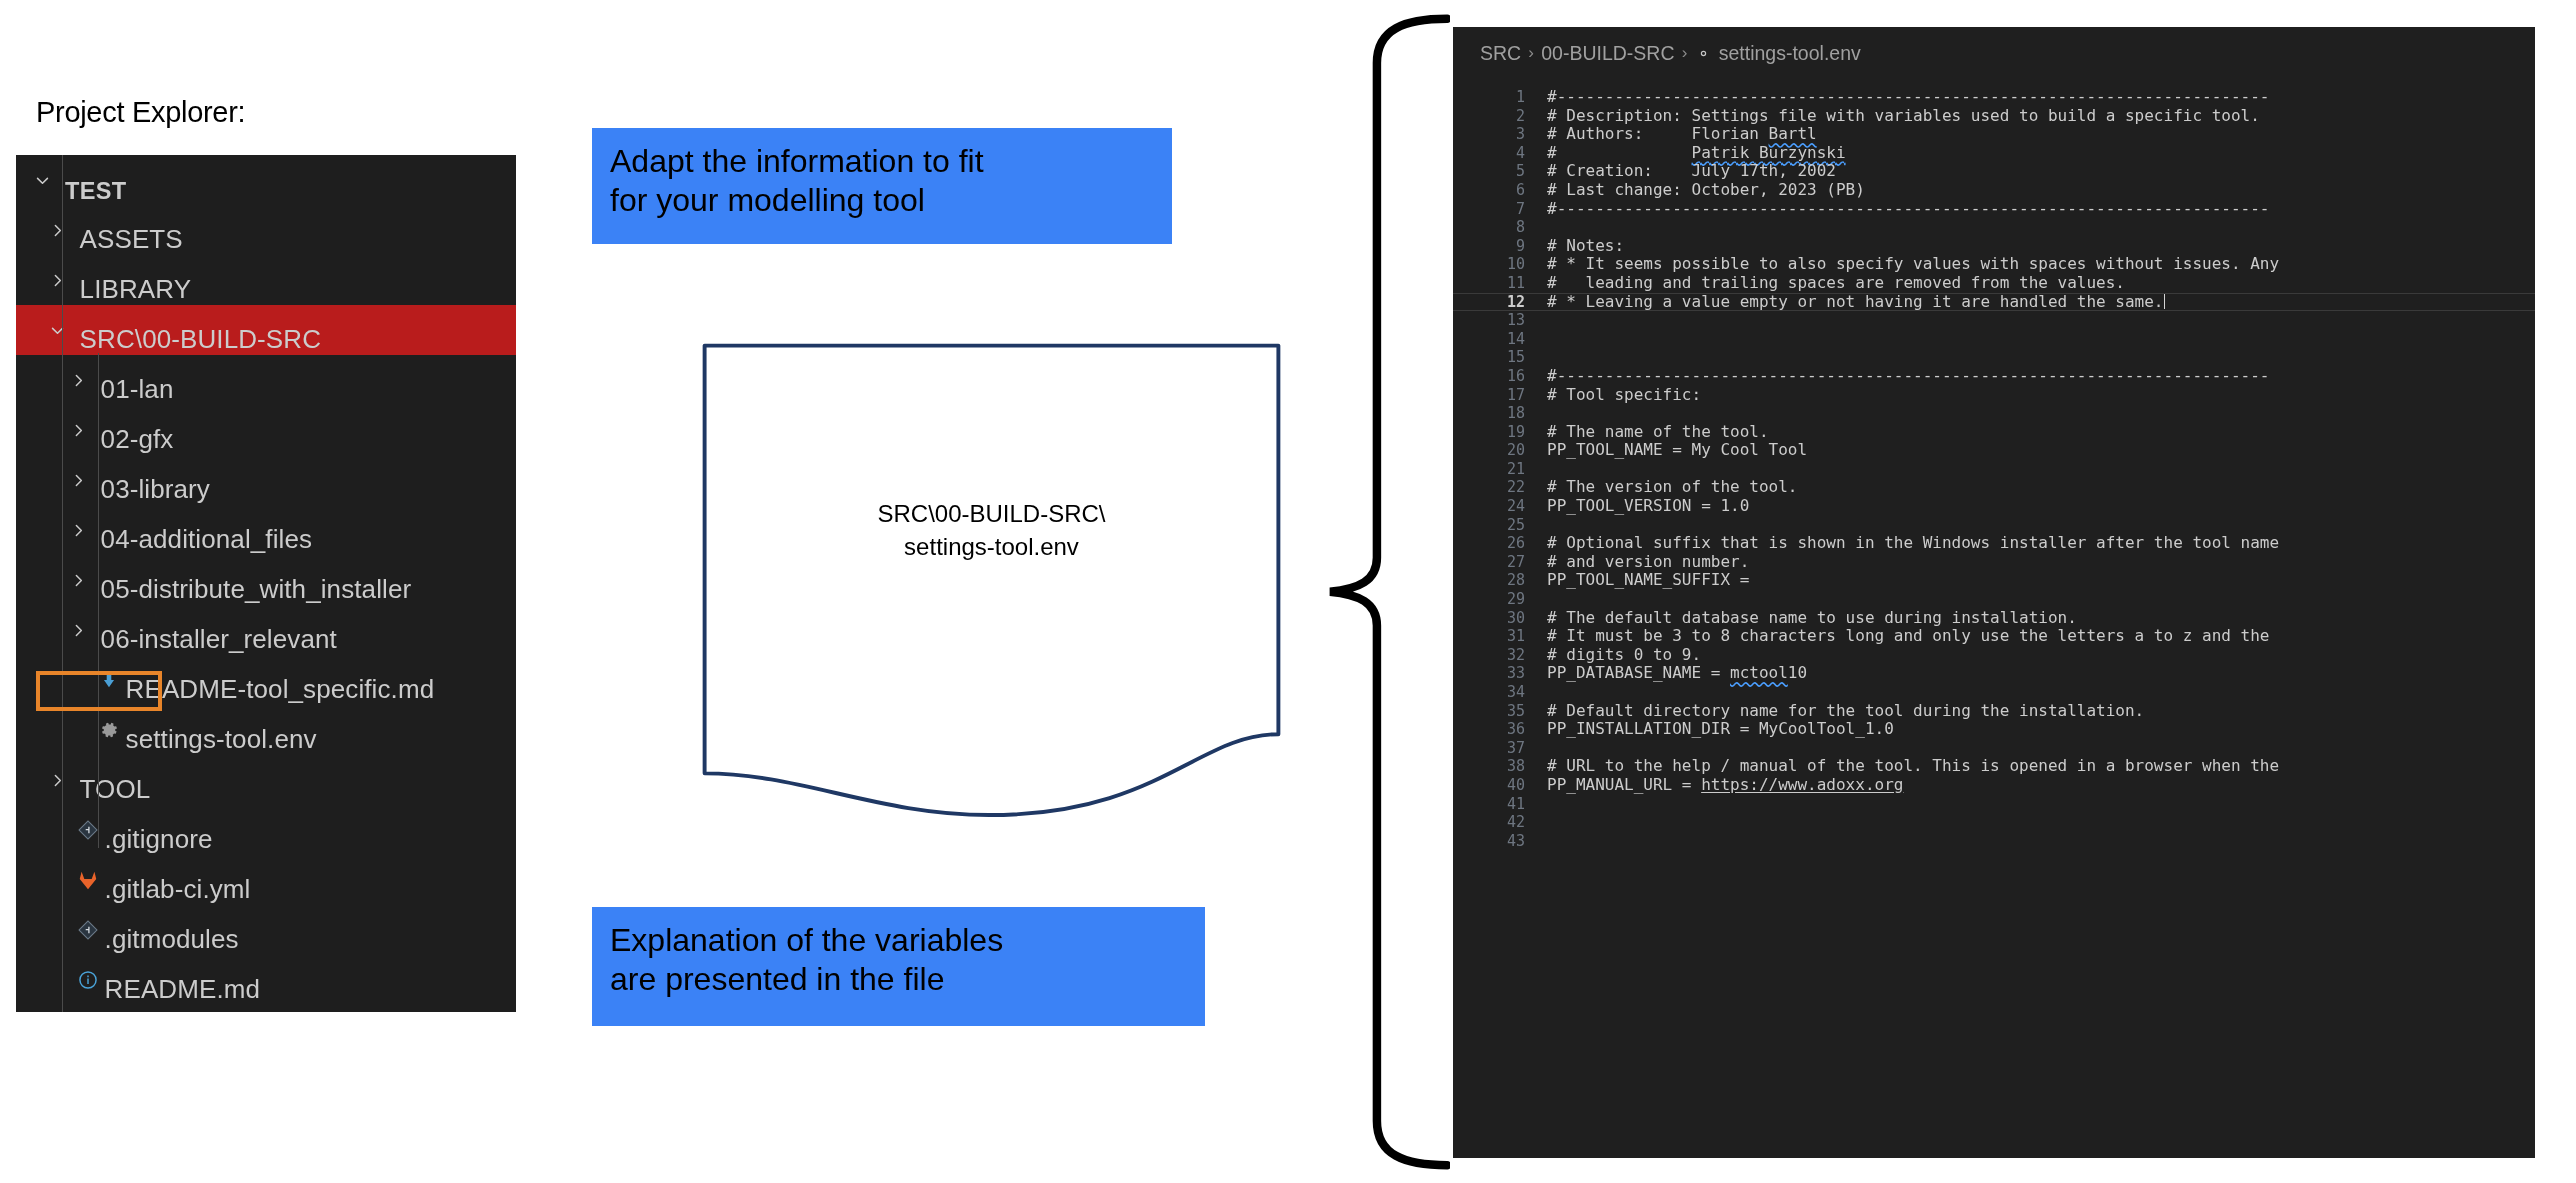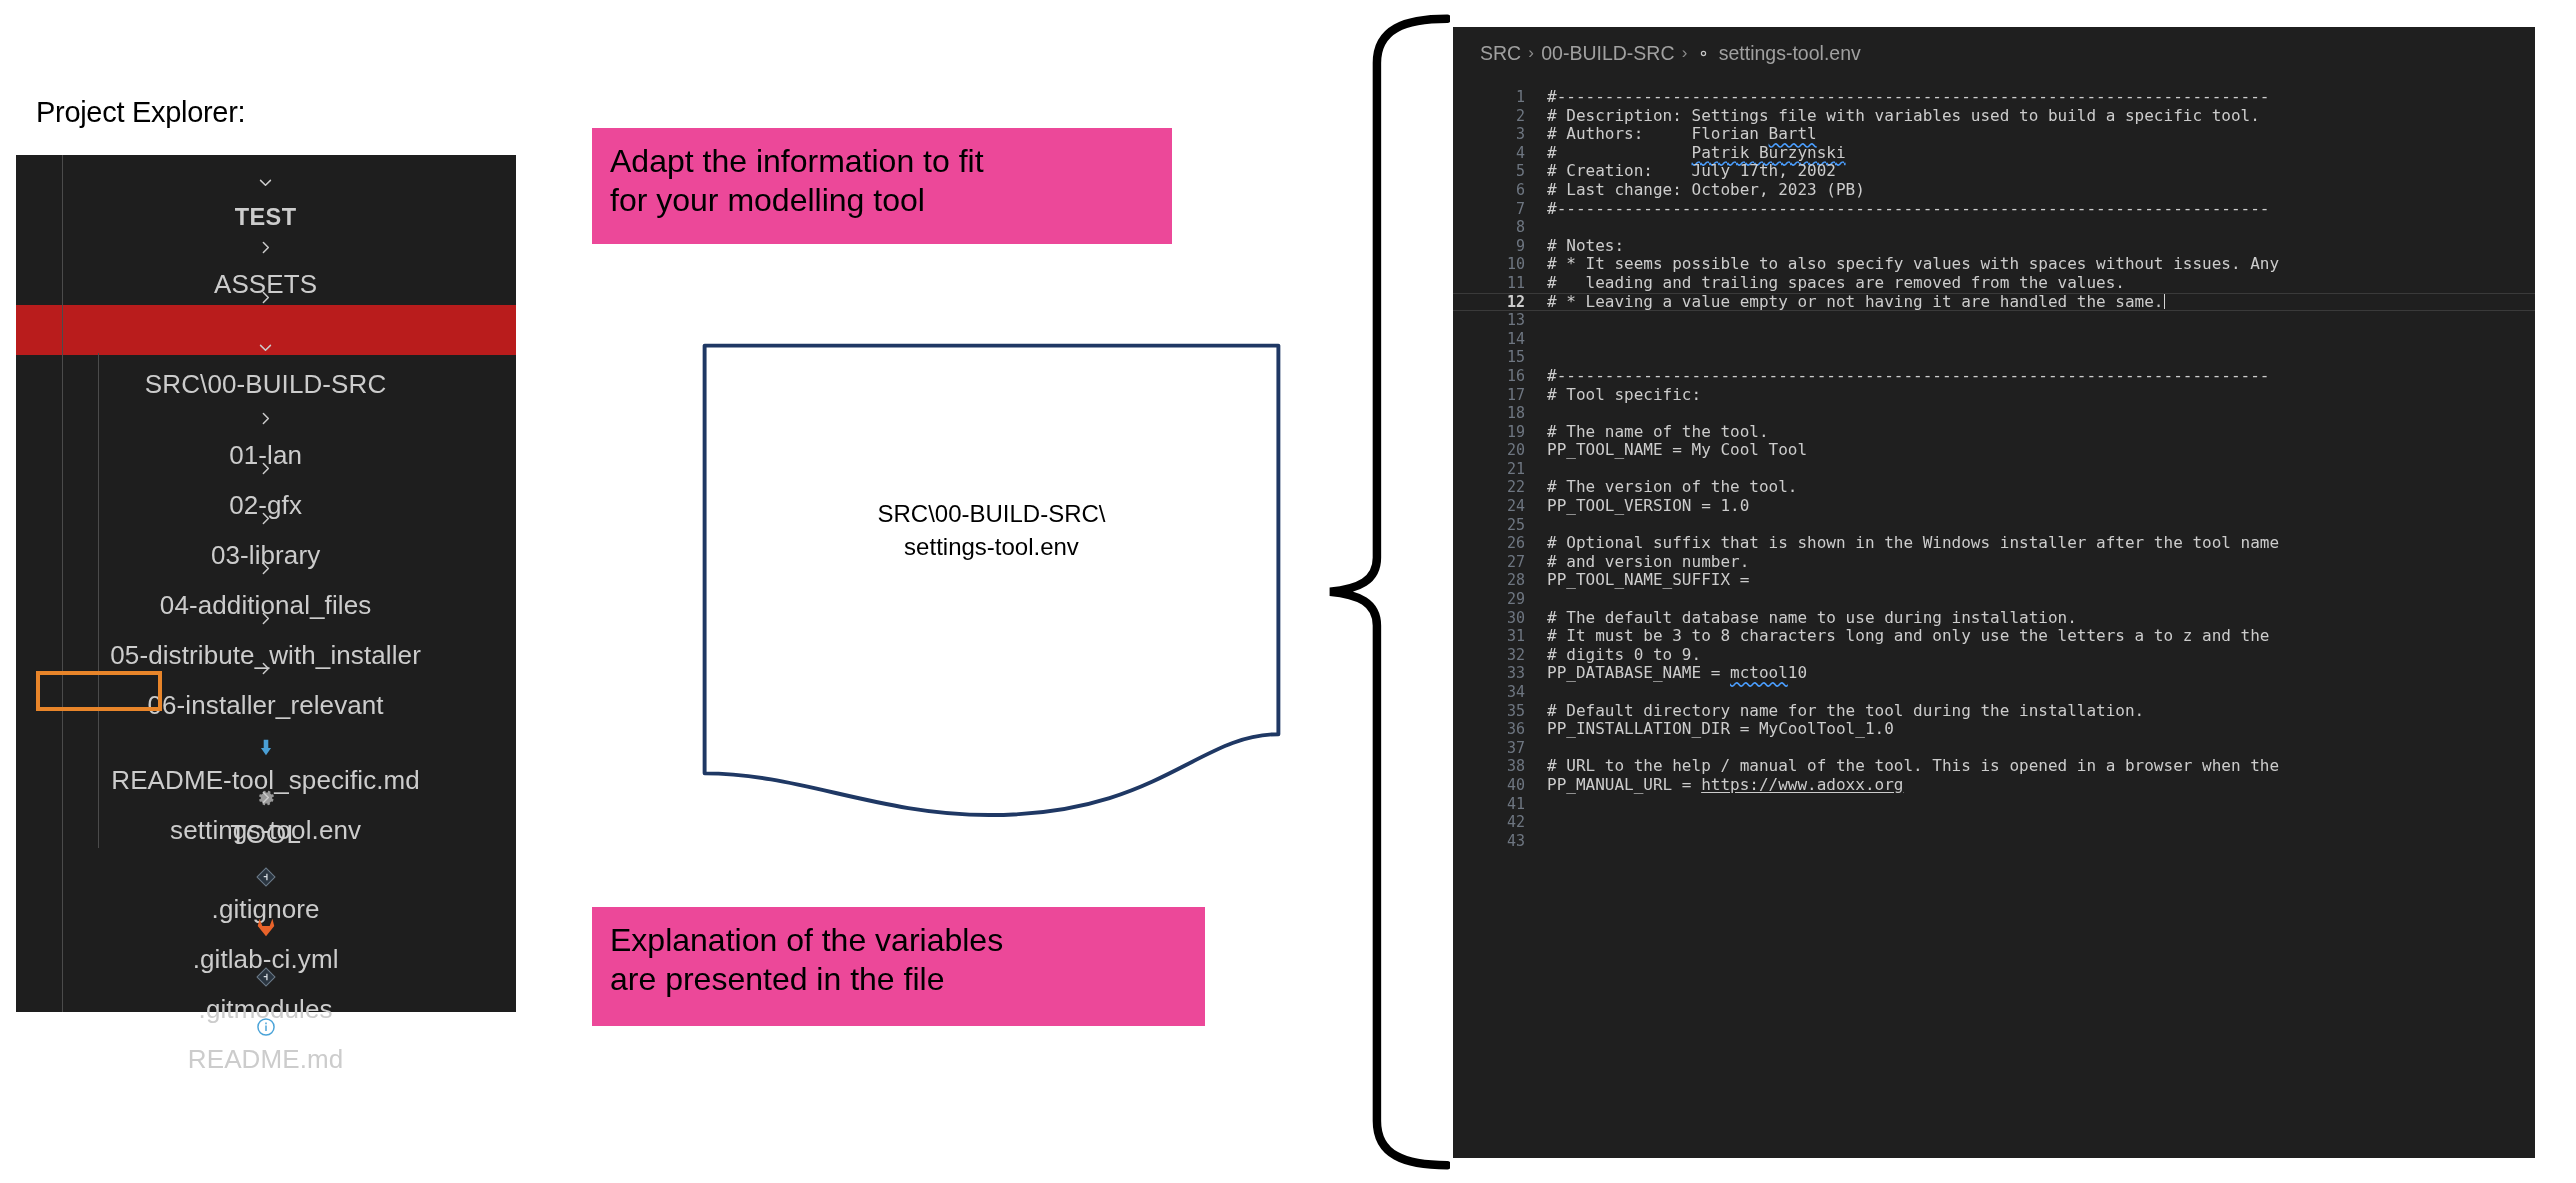--- a/index.html
+++ b/index.html
@@ -4,39 +4,39 @@
 <style>
   html,body{margin:0;padding:0;background:#ffffff;}
   body{width:2576px;height:1183px;position:relative;overflow:hidden;
        font-family:"Liberation Sans",sans-serif;-webkit-font-smoothing:antialiased;}
 
   
   #explorer-title{position:absolute;left:36px;top:96px;font-size:29px;color:#000;
                   letter-spacing:-0.3px;white-space:nowrap;}
   #file-tree{position:absolute;left:15.6px;top:155px;width:500px;height:857px;
              background:#1e1e1e;font-size:0;}
-  .tree-row{position:relative;height:50px;display:flex;align-items:center;
-            box-sizing:border-box;flex-direction:column;}
+  .tree-row{position:relative;height:50px;display:flex;align-items:flex-end;
+            box-sizing:border-box;}
   .tree-row.selected{background:#b91c1c;}
   .chev{width:26px;height:50px;flex:0 0 26px;display:flex;align-items:center;
         justify-content:center;}
   .chev svg{display:block;}
   .ic{width:34px;height:50px;flex:0 0 34px;display:flex;align-items:center;
       justify-content:center;}
   .lbl{font-size:26px;color:#cccccc;white-space:nowrap;letter-spacing:0.1px;
        font-family:"Liberation Sans",sans-serif;}
   .lbl.bold{font-weight:bold;font-size:23.5px;letter-spacing:0.4px;}
   .guide{position:absolute;top:0;bottom:0;width:1.3px;background:#4b4b4b;}
 
   
   #selection-box{position:absolute;left:36px;top:671px;width:126px;height:40px;
                  border:4.6px solid #e8852a;box-sizing:border-box;pointer-events:none;}
 
   
-  .callout-gray{position:absolute;background:#ec4899;color:#000;
+  .callout-gray{position:absolute;background:#3b82f6;color:#000;
                 font-size:32px;line-height:1.22;padding:14.3px 18px 17px 18px;
                 box-sizing:border-box;}
   #callout-adapt{left:592px;top:128px;width:580px;height:116px;}
   #callout-explain{left:592px;top:907px;width:613px;height:119px;}
 
   
   #callout-doc{position:absolute;left:702px;top:343px;width:579px;height:476px;}
   #callout-doc svg{position:absolute;left:0;top:0;}
   #callout-doc .doc-text{position:absolute;left:0;top:154px;width:579px;
         text-align:center;font-size:24px;line-height:1.38;color:#000;}

